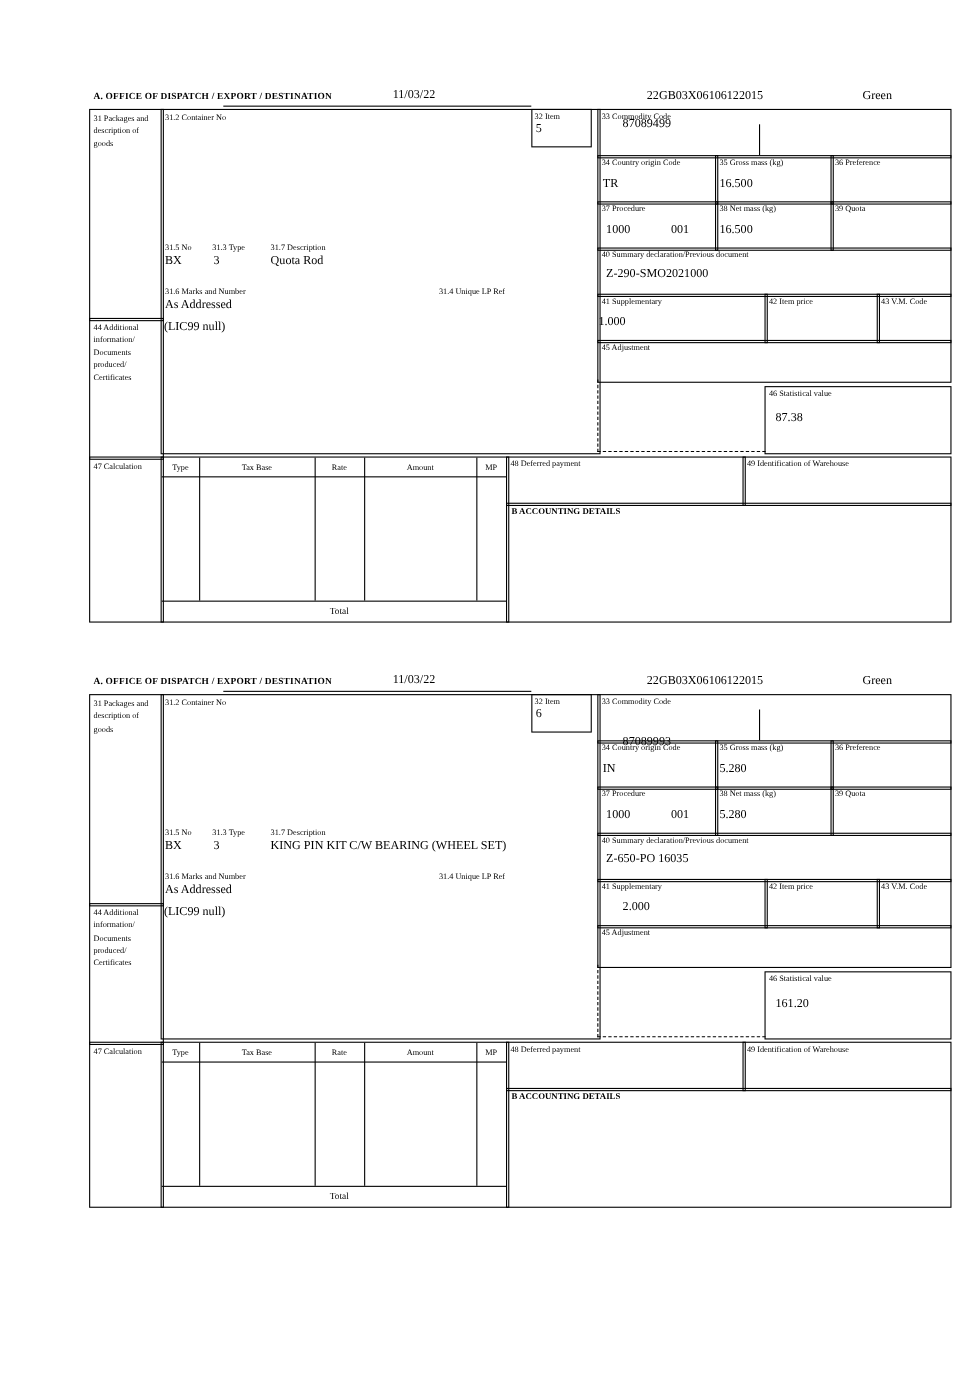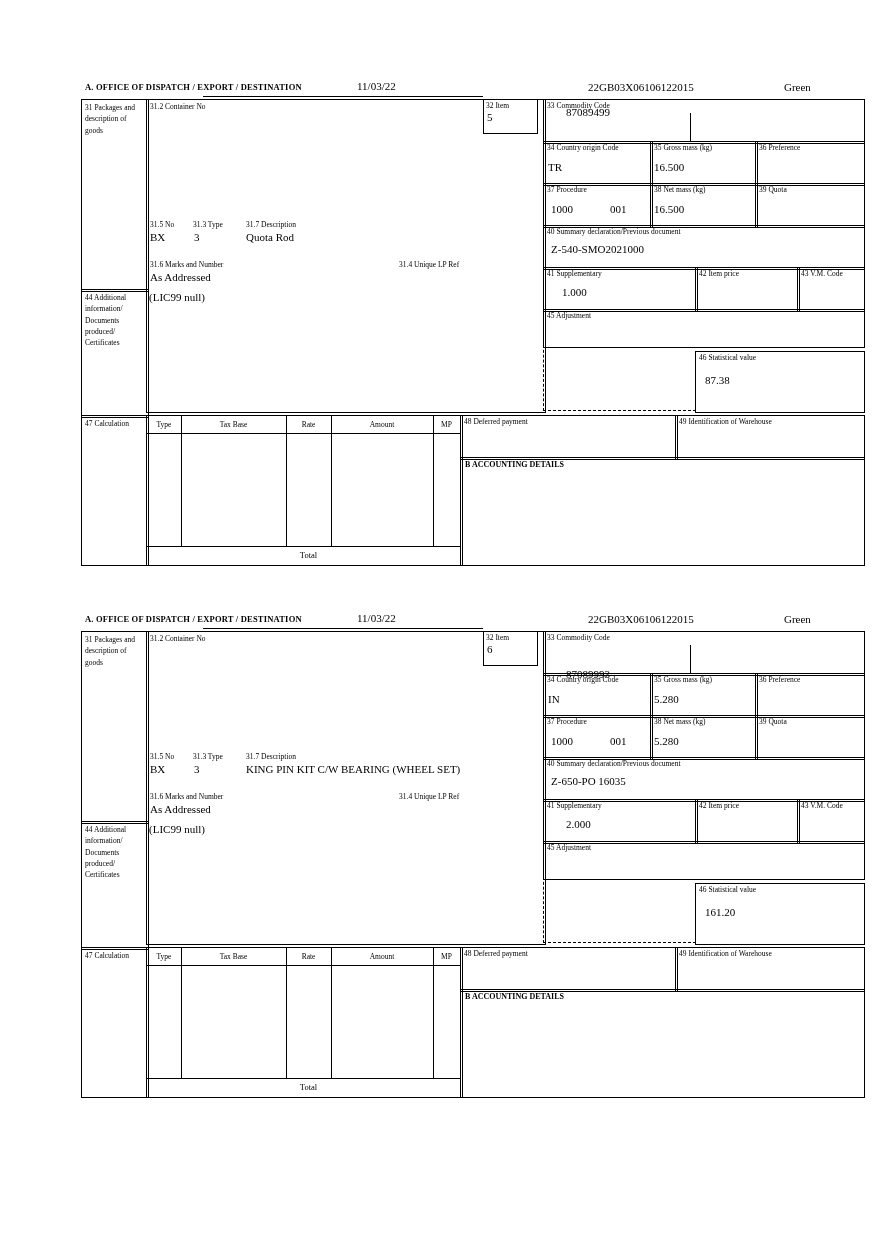--- a/index.html
+++ b/index.html
@@ -83,25 +83,25 @@
 
   <div class="bx" style="left:569px;top:105px;width:106px;height:43px"></div>
   <div class="lbl" style="left:573px;top:107px">38 Net mass (kg)</div>
   <div class="val" style="left:573px;top:125px">16.500</div>
 
   <div class="bx" style="left:674px;top:105px;width:108px;height:43px"></div>
   <div class="lbl" style="left:678px;top:107px">39 Quota</div>
 
   <div class="bx" style="left:462px;top:147px;width:320px;height:43px"></div>
   <div class="lbl" style="left:466px;top:149px">40 Summary declaration/Previous document</div>
-  <div class="val" style="left:470px;top:165px">Z-540-SMO2021000</div>
+  <div class="val" style="left:470px;top:165px">Z-290-SMO2021000</div>
 
   <div class="bx" style="left:462px;top:189px;width:153px;height:43px"></div>
   <div class="lbl" style="left:466px;top:191px">41 Supplementary</div>
-  <div class="val" style="left:481px;top:208px">1.000</div>
+  <div class="val" style="left:463px;top:208px">1.000</div>
 
   <div class="bx" style="left:614px;top:189px;width:103px;height:43px"></div>
   <div class="lbl" style="left:618px;top:191px">42 Item price</div>
 
   <div class="bx" style="left:716px;top:189px;width:66px;height:43px"></div>
   <div class="lbl" style="left:720px;top:191px">43 V.M. Code</div>
 
   <div class="bx" style="left:462px;top:231px;width:320px;height:37px"></div>
   <div class="lbl" style="left:466px;top:233px">45 Adjustment</div>
 

